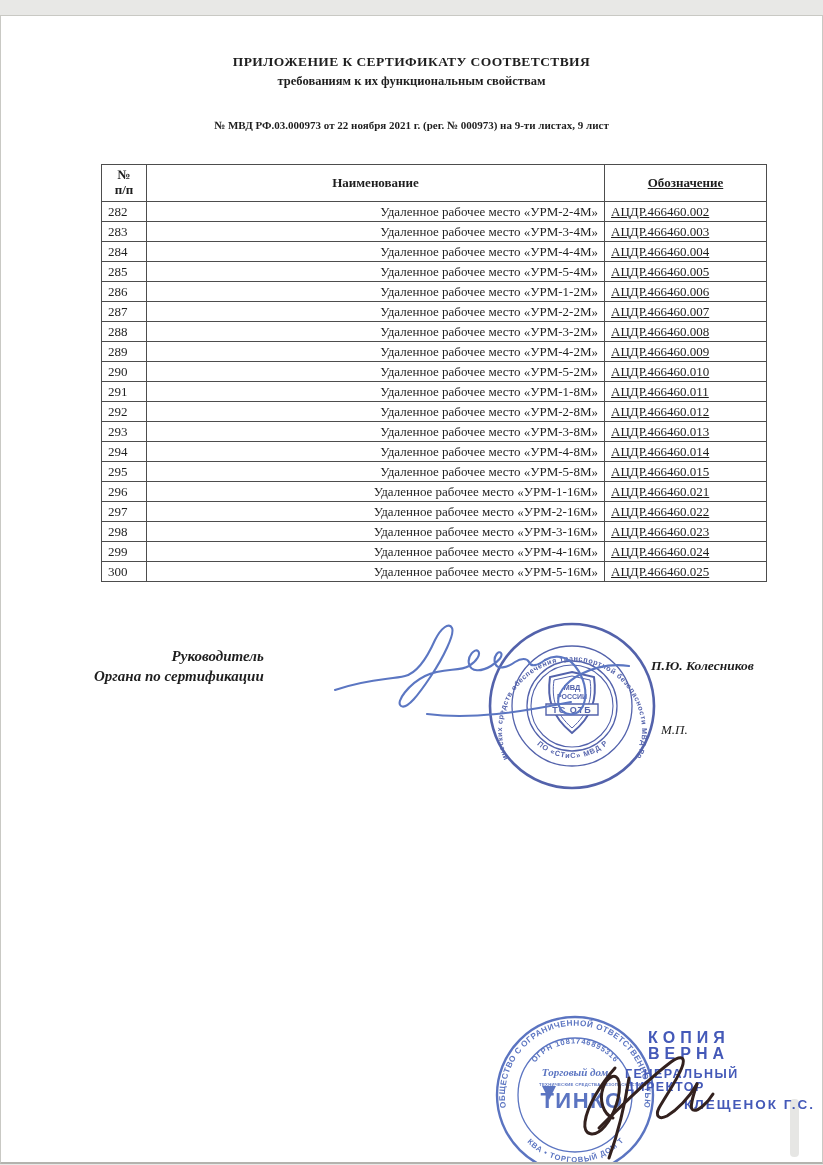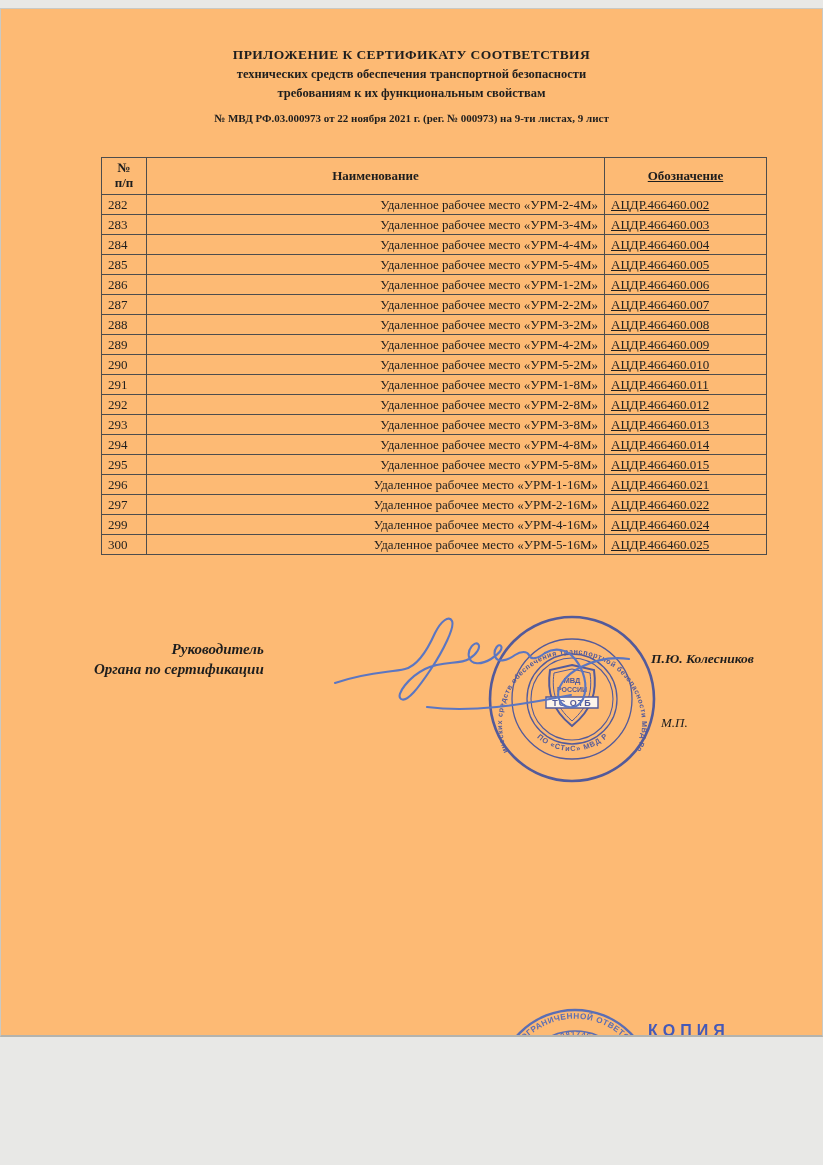--- a/index.html
+++ b/index.html
@@ -1,18 +1,18 @@
 <!DOCTYPE html>
 <html><head>
 <meta charset="utf-8">
 <style>
   html,body{margin:0;padding:0;background:#e8e8e6;}
   .page{
-    position:relative;width:823px;height:1029px;margin:8px auto;
-    background:#fdba74;border:1px solid #c9c9c4;border-bottom:2px solid #b3b3ae;
+    position:relative;width:823px;height:1149px;margin:15px auto;
+    background:#ffffff;border:1px solid #c9c9c4;border-bottom:2px solid #b3b3ae;
     box-sizing:border-box;overflow:hidden;
     font-family:"Liberation Serif", serif;color:#1e1e1e;
   }
   
   .title-block{position:absolute;top:38px;left:0;right:0;text-align:center;}
   .title-main{font-weight:bold;font-size:13.5px;letter-spacing:.4px;}
   .title-sub{font-weight:bold;font-size:12.5px;margin-top:4px;}
   .reg-line{position:absolute;top:103px;left:0;right:0;text-align:center;
     font-weight:bold;font-size:11px;}
   
@@ -50,21 +50,20 @@
     background:#dcdcd8;border-radius:4px;opacity:.7;z-index:0;}
   .ring-text{font-family:"Liberation Sans", sans-serif;font-weight:bold;}
 </style>
 </head>
 <body>
 
 <div class="page">
 
   <div class="title-block">
     <div class="title-main">ПРИЛОЖЕНИЕ К СЕРТИФИКАТУ СООТВЕТСТВИЯ</div>
-    <div class="title-sub">технических средств обеспечения транспортной безопасности</div>
     <div class="title-sub">требованиям к их функциональным свойствам</div>
   </div>
   <div class="reg-line">№ МВД РФ.03.000973 от 22 ноября 2021 г. (рег. № 000973) на 9-ти листах, 9 лист</div>
 
   <table class="cert">
     <thead>
       <tr>
         <th class="col-num">
           <span>№</span><br>
           <span>п/п</span>
@@ -148,20 +147,25 @@
           <td class="col-num">296</td>
           <td class="col-name">Удаленное рабочее место «УРМ-1-16М»</td>
           <td class="col-code">АЦДР.466460.021</td>
         </tr>
         <tr>
           <td class="col-num">297</td>
           <td class="col-name">Удаленное рабочее место «УРМ-2-16М»</td>
           <td class="col-code">АЦДР.466460.022</td>
         </tr>
         <tr>
+          <td class="col-num">298</td>
+          <td class="col-name">Удаленное рабочее место «УРМ-3-16М»</td>
+          <td class="col-code">АЦДР.466460.023</td>
+        </tr>
+        <tr>
           <td class="col-num">299</td>
           <td class="col-name">Удаленное рабочее место «УРМ-4-16М»</td>
           <td class="col-code">АЦДР.466460.024</td>
         </tr>
         <tr>
           <td class="col-num">300</td>
           <td class="col-name">Удаленное рабочее место «УРМ-5-16М»</td>
           <td class="col-code">АЦДР.466460.025</td>
         </tr>
       </tbody>

